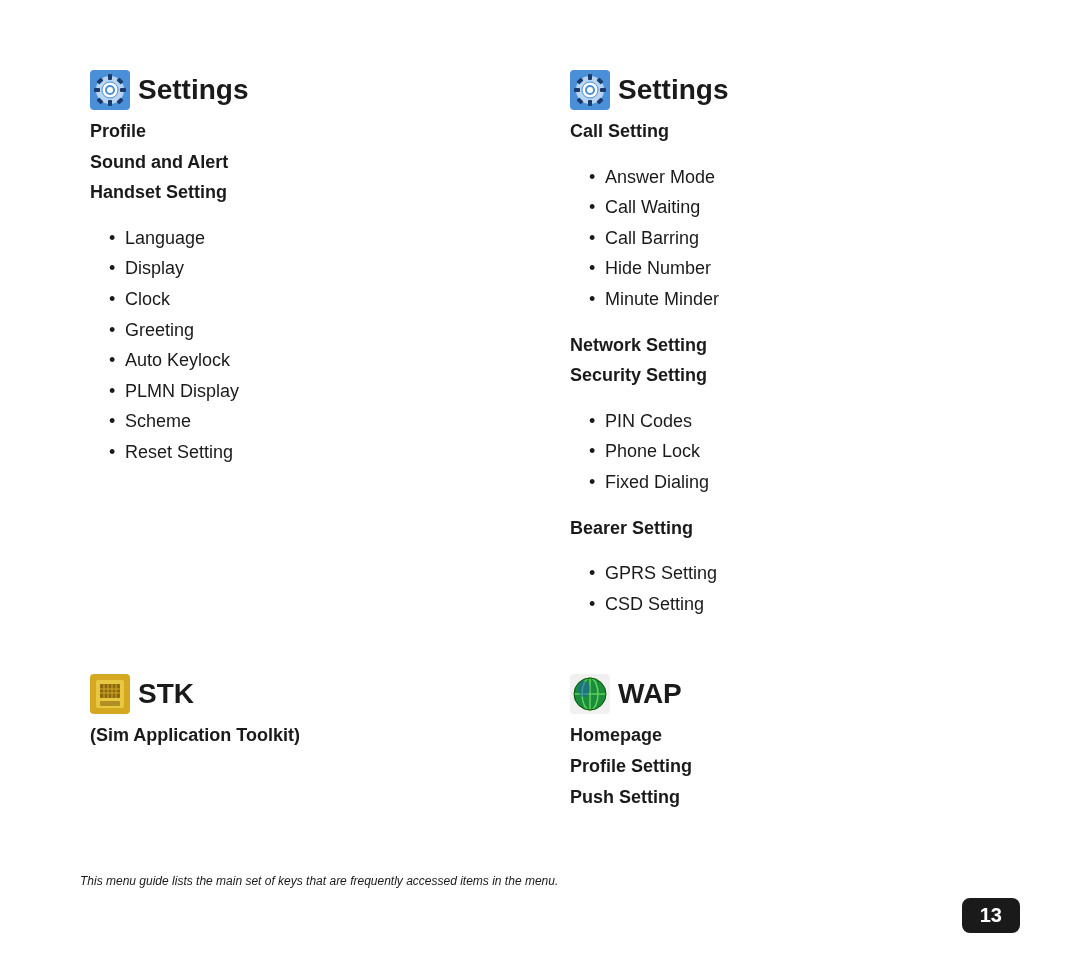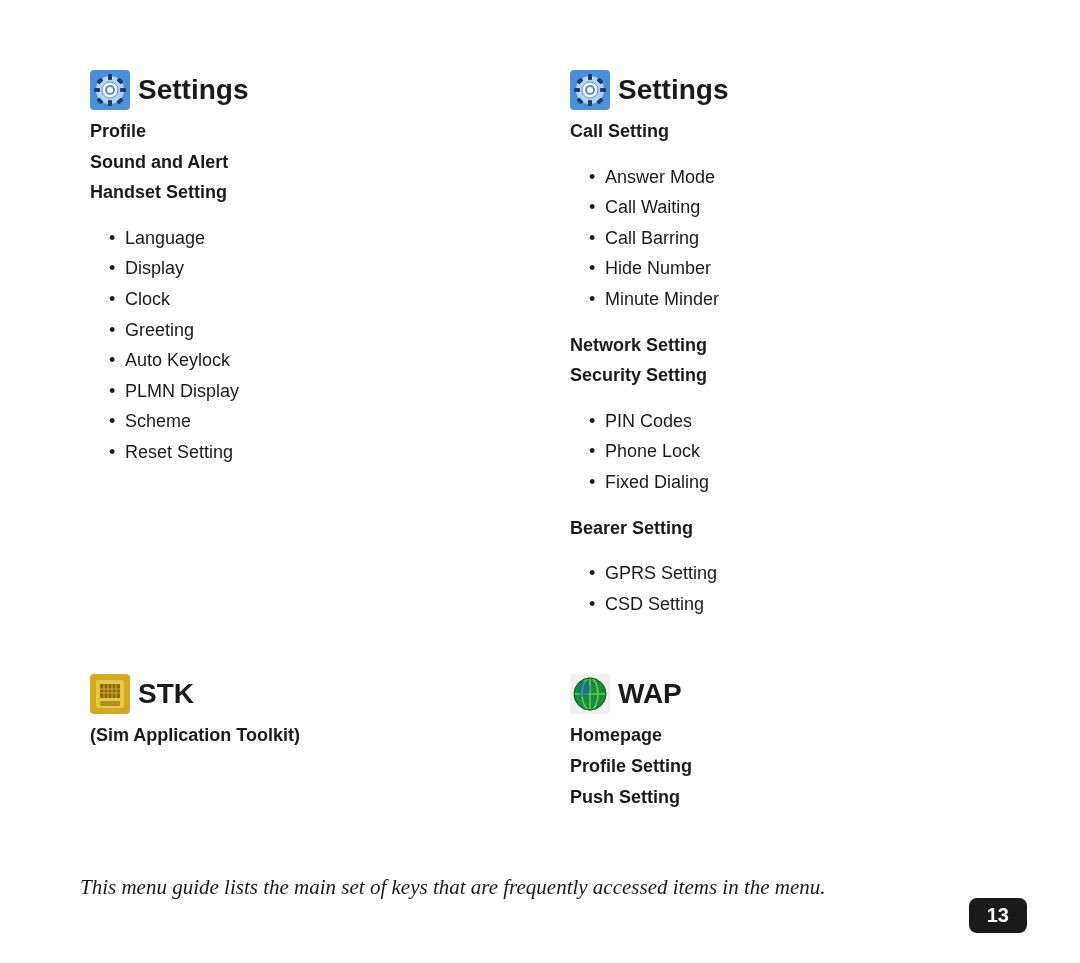--- a/index.html
+++ b/index.html
@@ -65,30 +65,29 @@
     .section-body ul li::before {
       content: "•";
       position: absolute;
       left: 4px;
     }
 
     .footer-note {
       grid-column: 1 / -1;
       margin-top: 30px;
       font-style: italic;
-      font-size: 21px;
+      font-size: 12px;
       line-height: 1.5;
       color: #1a1a1a;
-      font-family: Liberation Serif, serif;
     }
 
     .page-number {
       position: absolute;
       bottom: 30px;
-      right: 53px;
+      right: 60px;
       background: #1a1a1a;
       color: #ffffff;
       border-radius: 8px;
       padding: 6px 18px;
       font-size: 20px;
       font-weight: bold;
     }
 
     
     .gear-icon {

